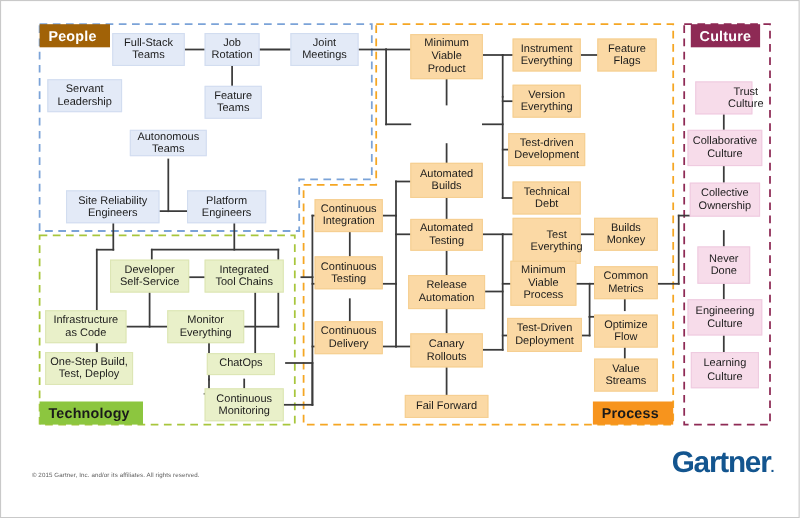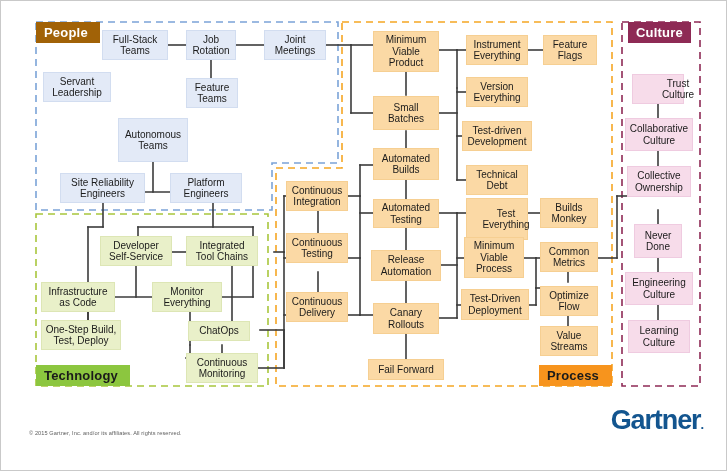--- a/index.html
+++ b/index.html
@@ -215,21 +215,21 @@
 Rotation</span></div>
   <div class="node n-people" style="left:264px;top:30px;width:62px;height:30px;">
     <span>Joint
 Meetings</span></div>
   <div class="node n-people" style="left:186px;top:78px;width:52px;height:30px;">
     <span>Feature
 Teams</span></div>
   <div class="node n-people" style="left:43px;top:72px;width:68px;height:30px;">
     <span>Servant
 Leadership</span></div>
-  <div class="node n-people" style="left:118px;top:118px;width:70px;height:44px;">
+  <div class="node n-people" style="left:118px;top:118px;width:70px;height:24px;">
     <span>Autonomous
 Teams</span></div>
   <div class="node n-people" style="left:60px;top:173px;width:85px;height:30px;">
     <span>Site Reliability
 Engineers</span></div>
   <div class="node n-people" style="left:170px;top:173px;width:72px;height:30px;">
     <span>Platform
 Engineers</span></div>
 
   <div class="node n-tech" style="left:186px;top:236px;width:72px;height:30px;">
@@ -260,23 +260,20 @@
     <span>Continuous
 Testing</span></div>
   <div class="node n-proc" style="left:286px;top:292px;width:62px;height:30px;">
     <span>Continuous
 Delivery</span></div>
 
   <div class="node n-proc" style="left:373px;top:31px;width:66px;height:41px;">
     <span>Minimum
 Viable
 Product</span></div>
-  <div class="node n-proc" style="left:373px;top:96px;width:66px;height:34px;">
-    <span>Small
-Batches</span></div>
   <div class="node n-proc" style="left:373px;top:148px;width:66px;height:32px;">
     <span>Automated
 Builds</span></div>
   <div class="node n-proc" style="left:373px;top:199px;width:66px;height:29px;">
     <span>Automated
 Testing</span></div>
   <div class="node n-proc" style="left:371px;top:250px;width:70px;height:31px;">
     <span>Release
 Automation</span></div>
   <div class="node n-proc" style="left:373px;top:303px;width:66px;height:31px;">

